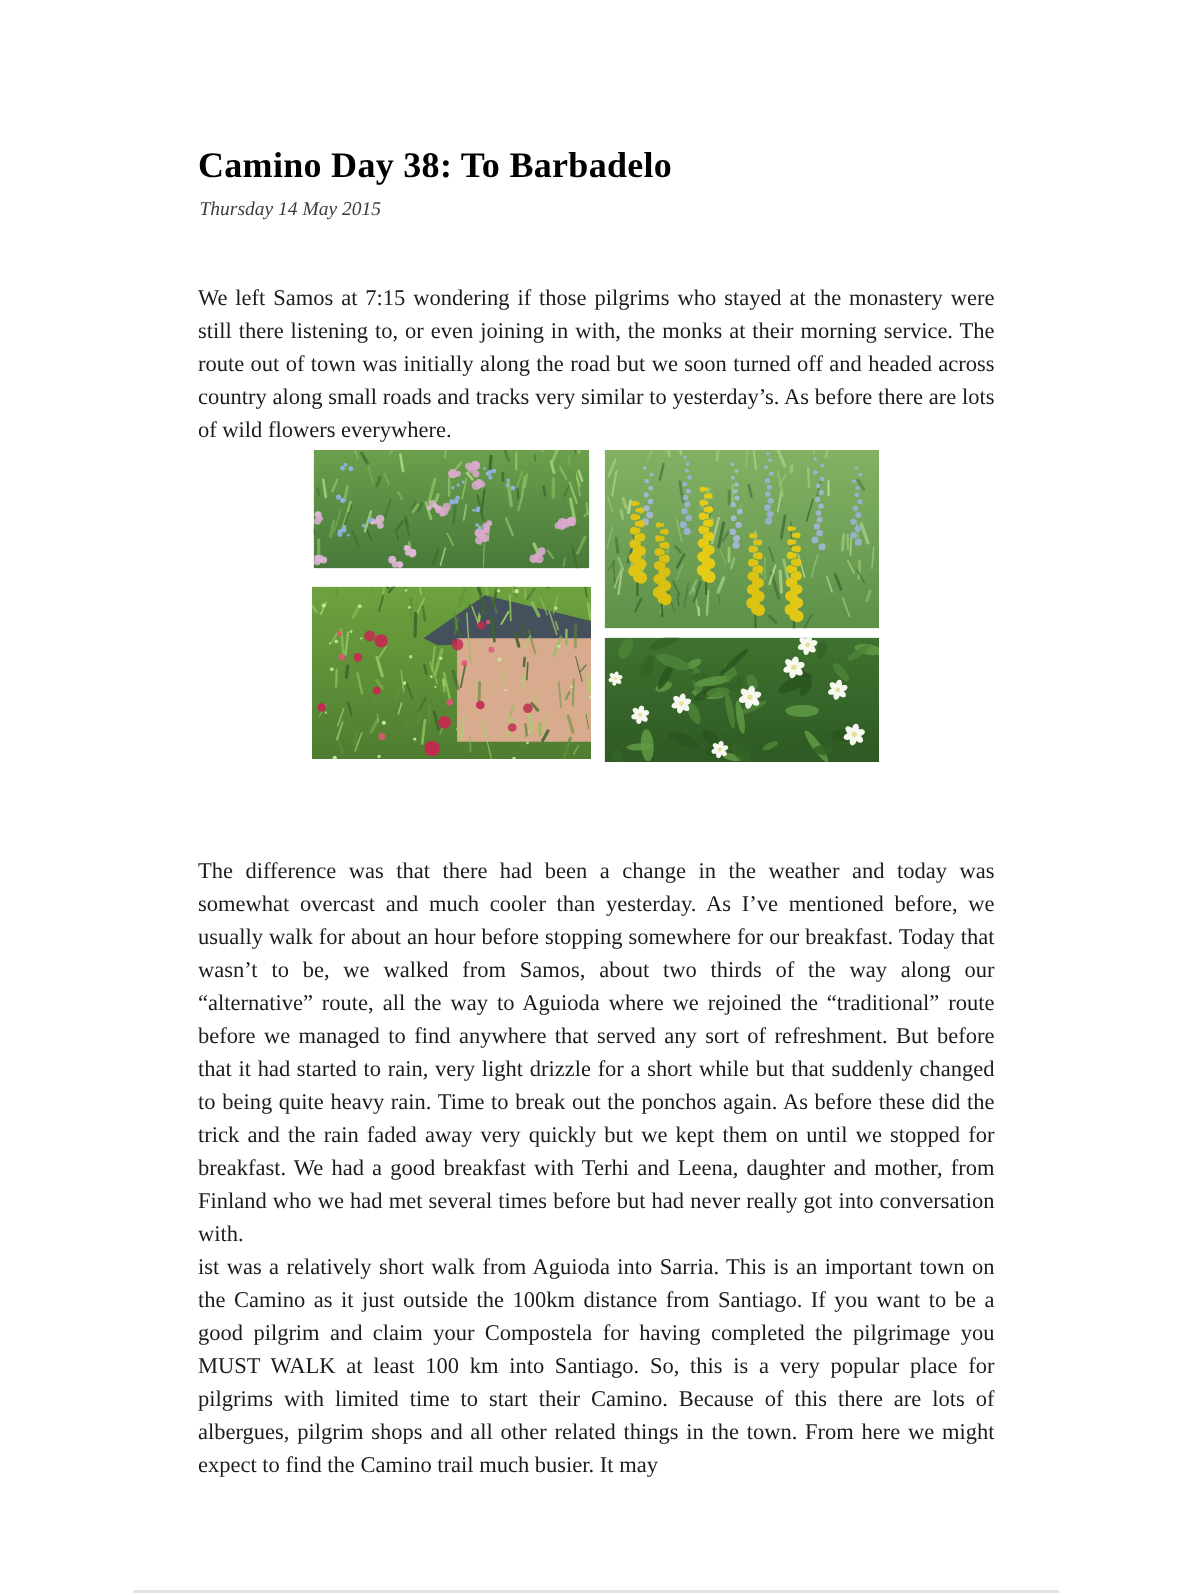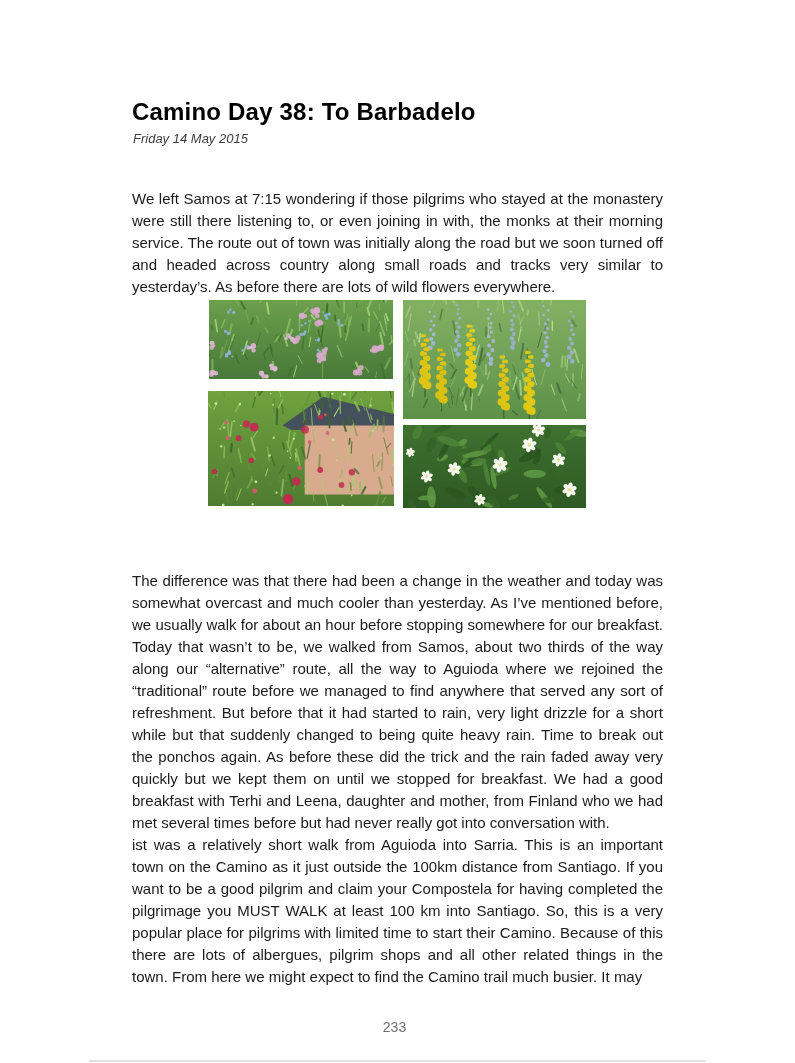--- a/index.html
+++ b/index.html
@@ -1,21 +1,21 @@
 <!DOCTYPE html>
 <html><head>
 <meta charset="utf-8">
 <style>
   html,body{margin:0;padding:0;background:#ffffff;}
   .page{
     position:relative;
     width:789px;height:1063px;
     background:#ffffff;
     overflow:hidden;
-    font-family:Liberation Sans, sans-serif;
+    font-family:Liberation Serif, serif;
     color:#1b1b1b;
   }
   .title{
     position:absolute;left:132px;top:98px;width:560px;
     margin:0;font-size:24px;font-weight:bold;line-height:1.15;
     color:#000;letter-spacing:0.2px;
   }
   .date{
     position:absolute;left:133px;top:131px;
     font-style:italic;font-size:13px;color:#3d3d3d;
@@ -37,21 +37,21 @@
     position:absolute;left:89px;top:1060px;width:617px;height:2px;
     background:#e2e2e2;
   }
 </style>
 </head>
 <body>
 
 <div class="page">
 
   <h1 class="title">Camino Day 38: To Barbadelo</h1>
-  <div class="date">Friday 14 May 2015</div>
+  <div class="date">Thursday 14 May 2015</div>
 
   <div class="bodytext" id="intro-block">
     <p>We left Samos at 7:15 wondering if those pilgrims who stayed at the monastery were still there listening to, or even joining in with, the monks at their morning service. The route out of town was initially along the road but we soon turned off and headed across country along small roads and tracks very similar to yesterday’s. As before there are lots of wild flowers everywhere.</p>
   </div>
 
   <div>
     <div class="photo" style="left: 209px; top: 300px; width: 184px; height: 79px;">
         <svg width="184" height="79" viewBox="0 0 184 79">
           <defs>
             <linearGradient id="bg0" x1="0" y1="0" x2="0" y2="1">
@@ -870,16 +870,15 @@
           <circle cx="7.3" cy="27.4" r="1.1" fill="#e6df97"></circle>
         </svg>
       </div>
   </div>
 
   <div class="bodytext" id="main-block">
     <p>The difference was that there had been a change in the weather and today was somewhat overcast and much cooler than yesterday. As I’ve mentioned before, we usually walk for about an hour before stopping somewhere for our breakfast. Today that wasn’t to be, we walked from Samos, about two thirds of the way along our “alternative” route, all the way to Aguioda where we rejoined the “traditional” route before we managed to find anywhere that served any sort of refreshment. But before that it had started to rain, very light drizzle for a short while but that suddenly changed to being quite heavy rain. Time to break out the ponchos again. As before these did the trick and the rain faded away very quickly but we kept them on until we stopped for breakfast. We had a good breakfast with Terhi and Leena, daughter and mother, from Finland who we had met several times before but had never really got into conversation with.</p>
     <p>ist was a relatively short walk from Aguioda into Sarria.  This is an important town on the Camino as it just outside the 100km distance from Santiago. If you want to be a good pilgrim and claim your Compostela for having completed the pilgrimage you MUST WALK at least 100 km into Santiago. So, this is a very popular place for pilgrims with limited time to start their Camino. Because of this there are lots of albergues, pilgrim shops and all other related things in the town. From here we might expect to find the Camino trail much busier. It may</p>
   </div>
 
-  <div class="page-number">233</div>
   <div class="page-edge"></div>
 
 </div>
 
 </body></html>

